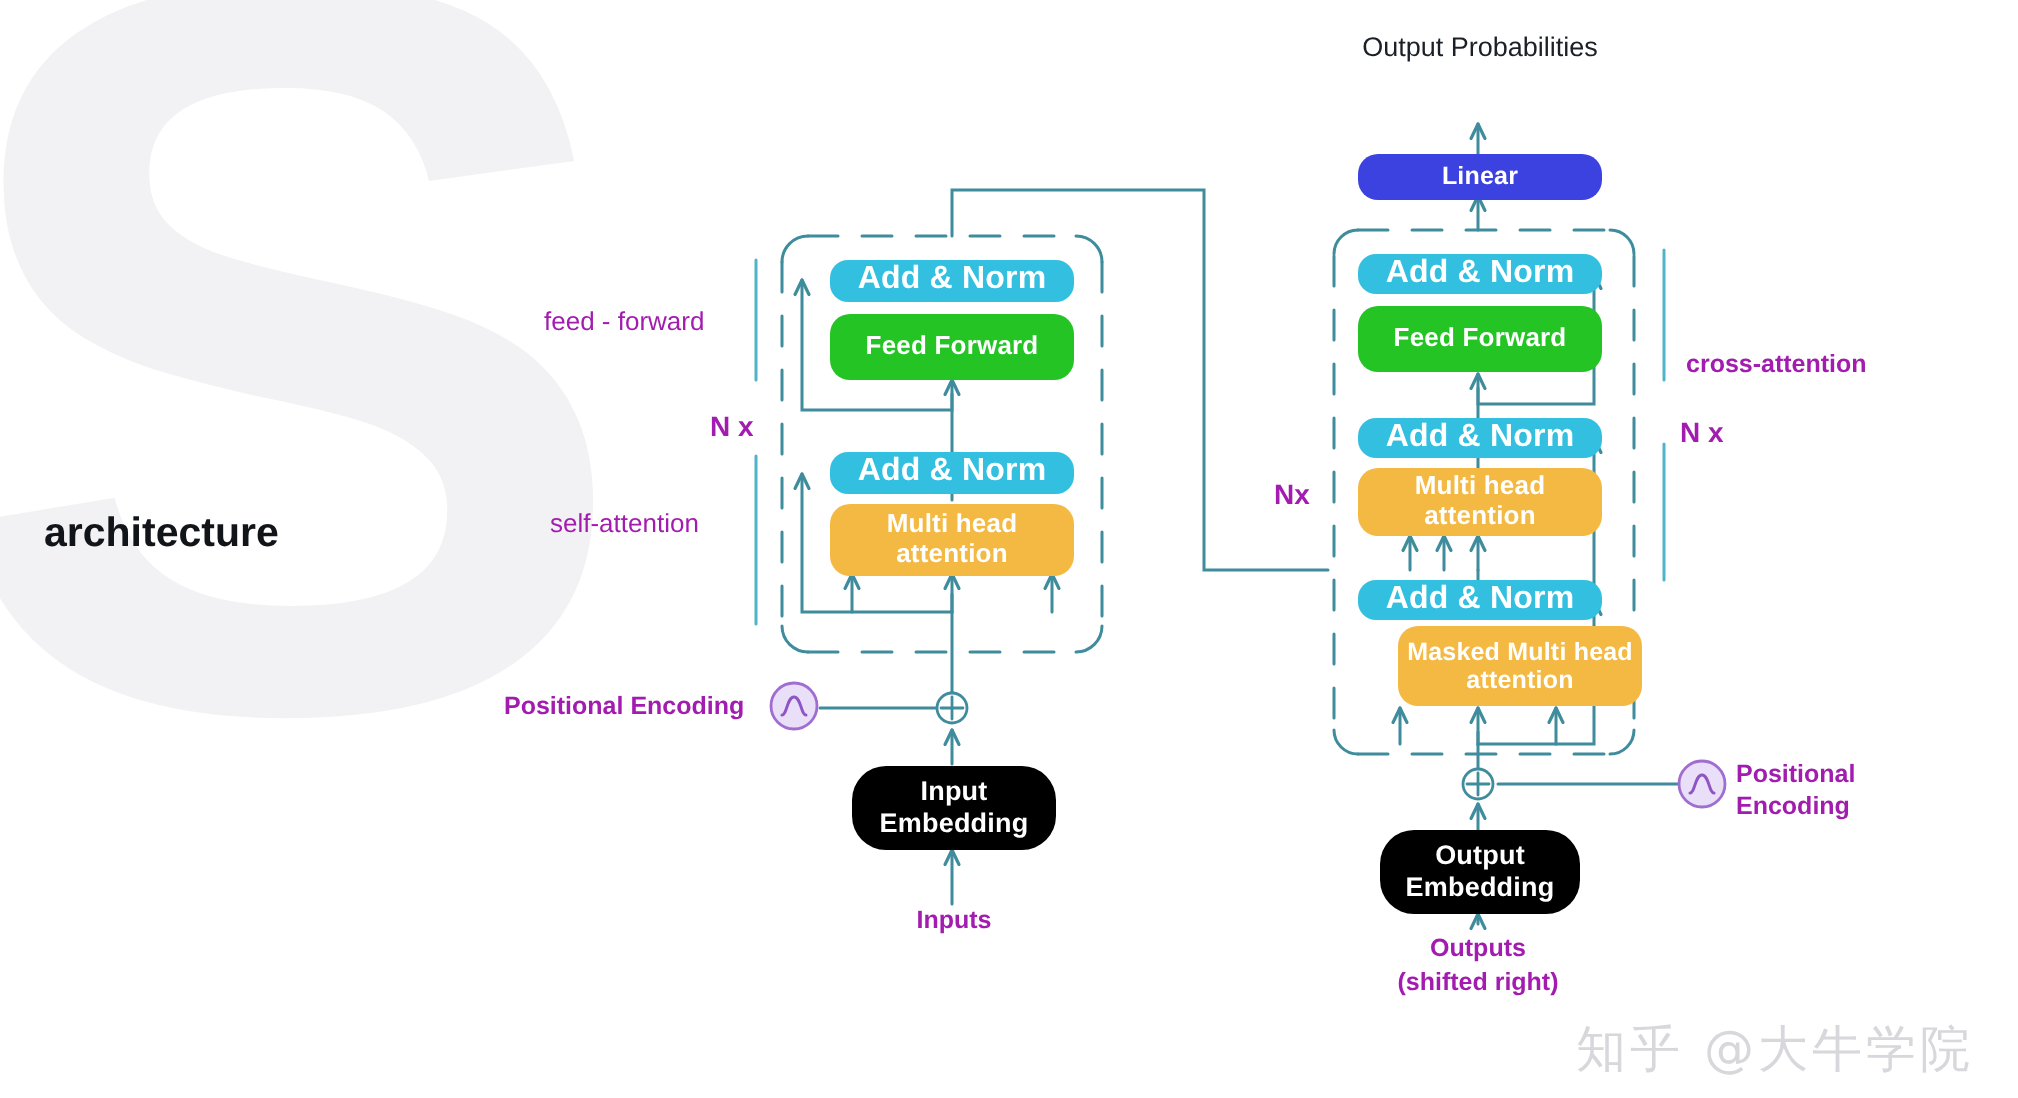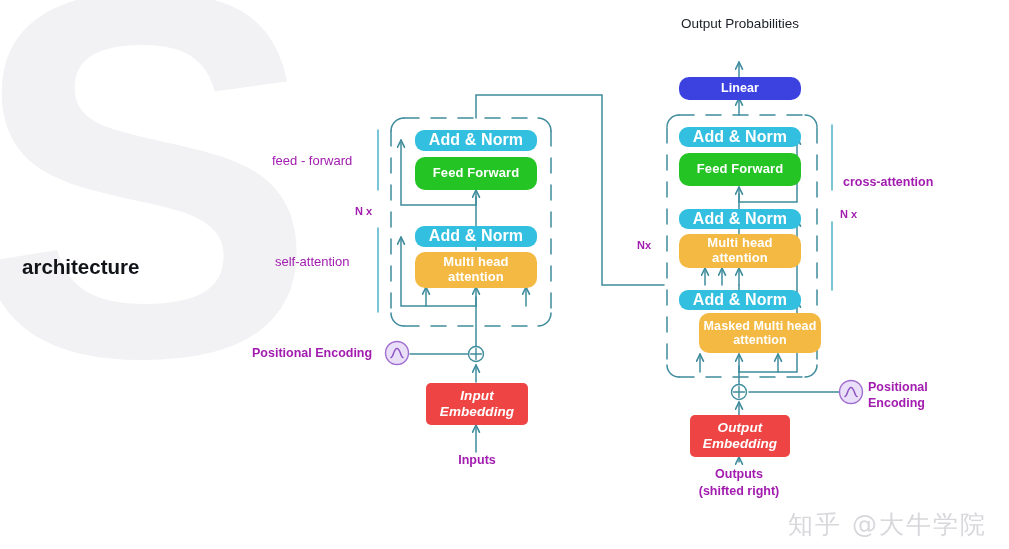--- a/index.html
+++ b/index.html
@@ -43,32 +43,32 @@
     text-align: center;
     color: #ffffff;
     font-weight: 700;
     line-height: 1.15;
     letter-spacing: .1px;
   }
   .node.addnorm { background: #32bfe0; border-radius: 9px; font-size: 16px; }
   .node.ff      { background: #24c424; border-radius: 10px; font-size: 13px; }
   .node.attn    { background: #f4b942; border-radius: 10px; font-size: 13px; }
   .node.blue    { background: #3c42e0; border-radius: 10px; font-size: 12.5px; }
-  .node.purple  { background: #ef4444; border-radius: 5px; font-size: 13.5px; font-style: italic; }
+  .node.purple  { background: #000000; border-radius: 17px; font-size: 13.5px; }
 
   .label {
     position: absolute;
     z-index: 4;
     color: #a21caf;
     font-family: "Liberation Sans", sans-serif;
     white-space: pre-line;
   }
   .label.plain   { font-size: 13px; font-weight: 400; }
   .label.bold    { font-size: 12.5px; font-weight: 700; }
-  .label.nx      { font-size: 11px; font-weight: 700; }
+  .label.nx      { font-size: 14px; font-weight: 700; }
   .label.heading { font-size: 13.5px; font-weight: 400; color: #1b1f27; }
   #page-title {
     position: absolute;
     left: 22px; top: 228px;
     width: 230px;
     z-index: 4;
     font-size: 20.5px;
     font-weight: 700;
     color: #111418;
     line-height: 1.28;

